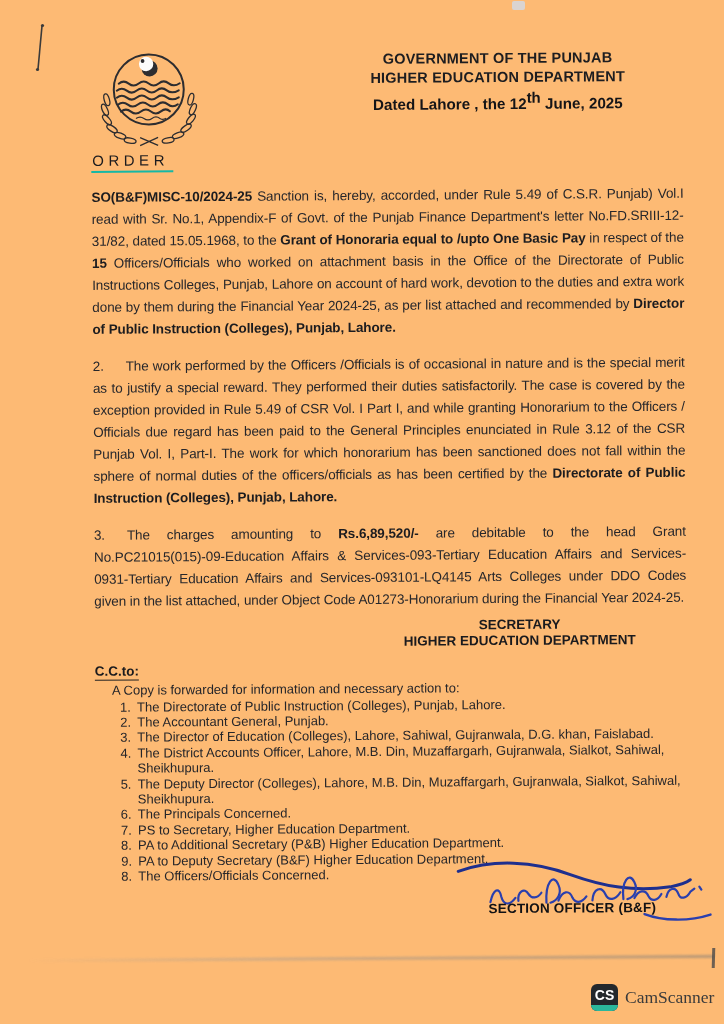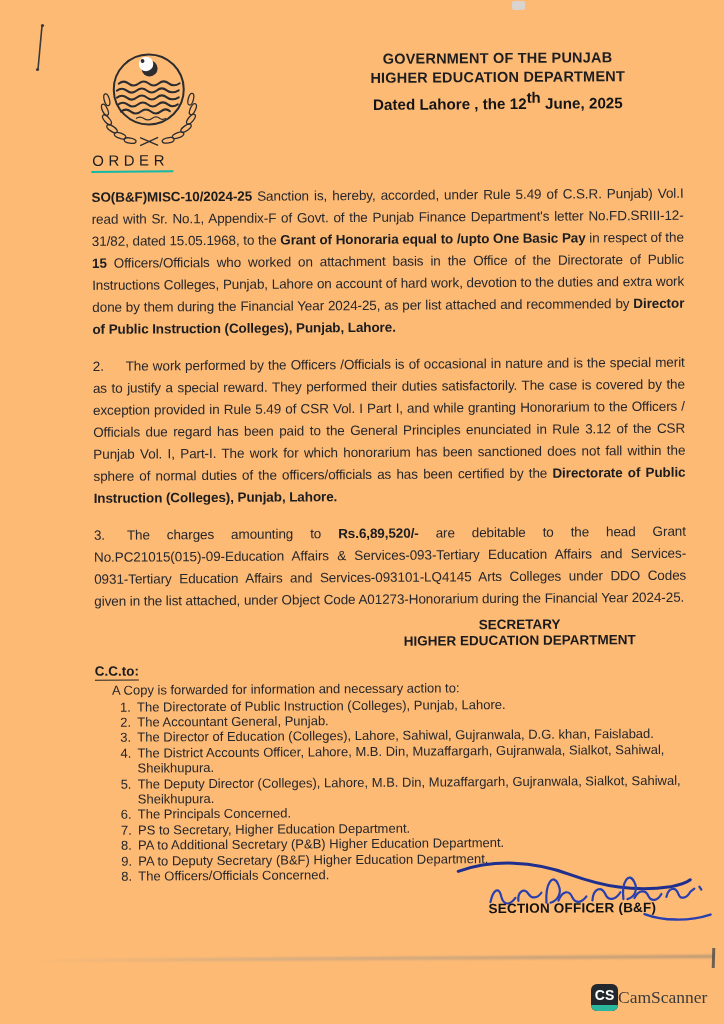--- a/index.html
+++ b/index.html
@@ -67,21 +67,21 @@
     background:#4a4a4a; opacity:.8; transform:rotate(1.5deg); }
 
   
   .cam-footer { position:absolute; left:591px; top:984px; display:flex; align-items:center; }
   .cam-icon {
     position:relative; width:27px; height:27px; border-radius:6px; overflow:hidden;
     background:#23282c; color:#fff; font-weight:700; font-size:14px;
     display:flex; align-items:center; justify-content:center; padding-bottom:5px;
   }
   .cam-icon .teal { position:absolute; left:0; right:0; bottom:0; height:6px; background:#2bb79b; }
-  .cam-name { font-family:"Liberation Serif", serif; font-size:17.5px; color:#3b3b3b; }
+  .cam-name { margin-left:7px; font-family:"Liberation Serif", serif; font-size:17.5px; color:#3b3b3b; }
 </style>
 </head>
 <body>
 
 <div class="page">
 
   <div class="doc">
 
     <svg class="emblem" viewBox="0 0 118 100">
       <g fill="none" stroke="#2d2d30" stroke-width="2">

